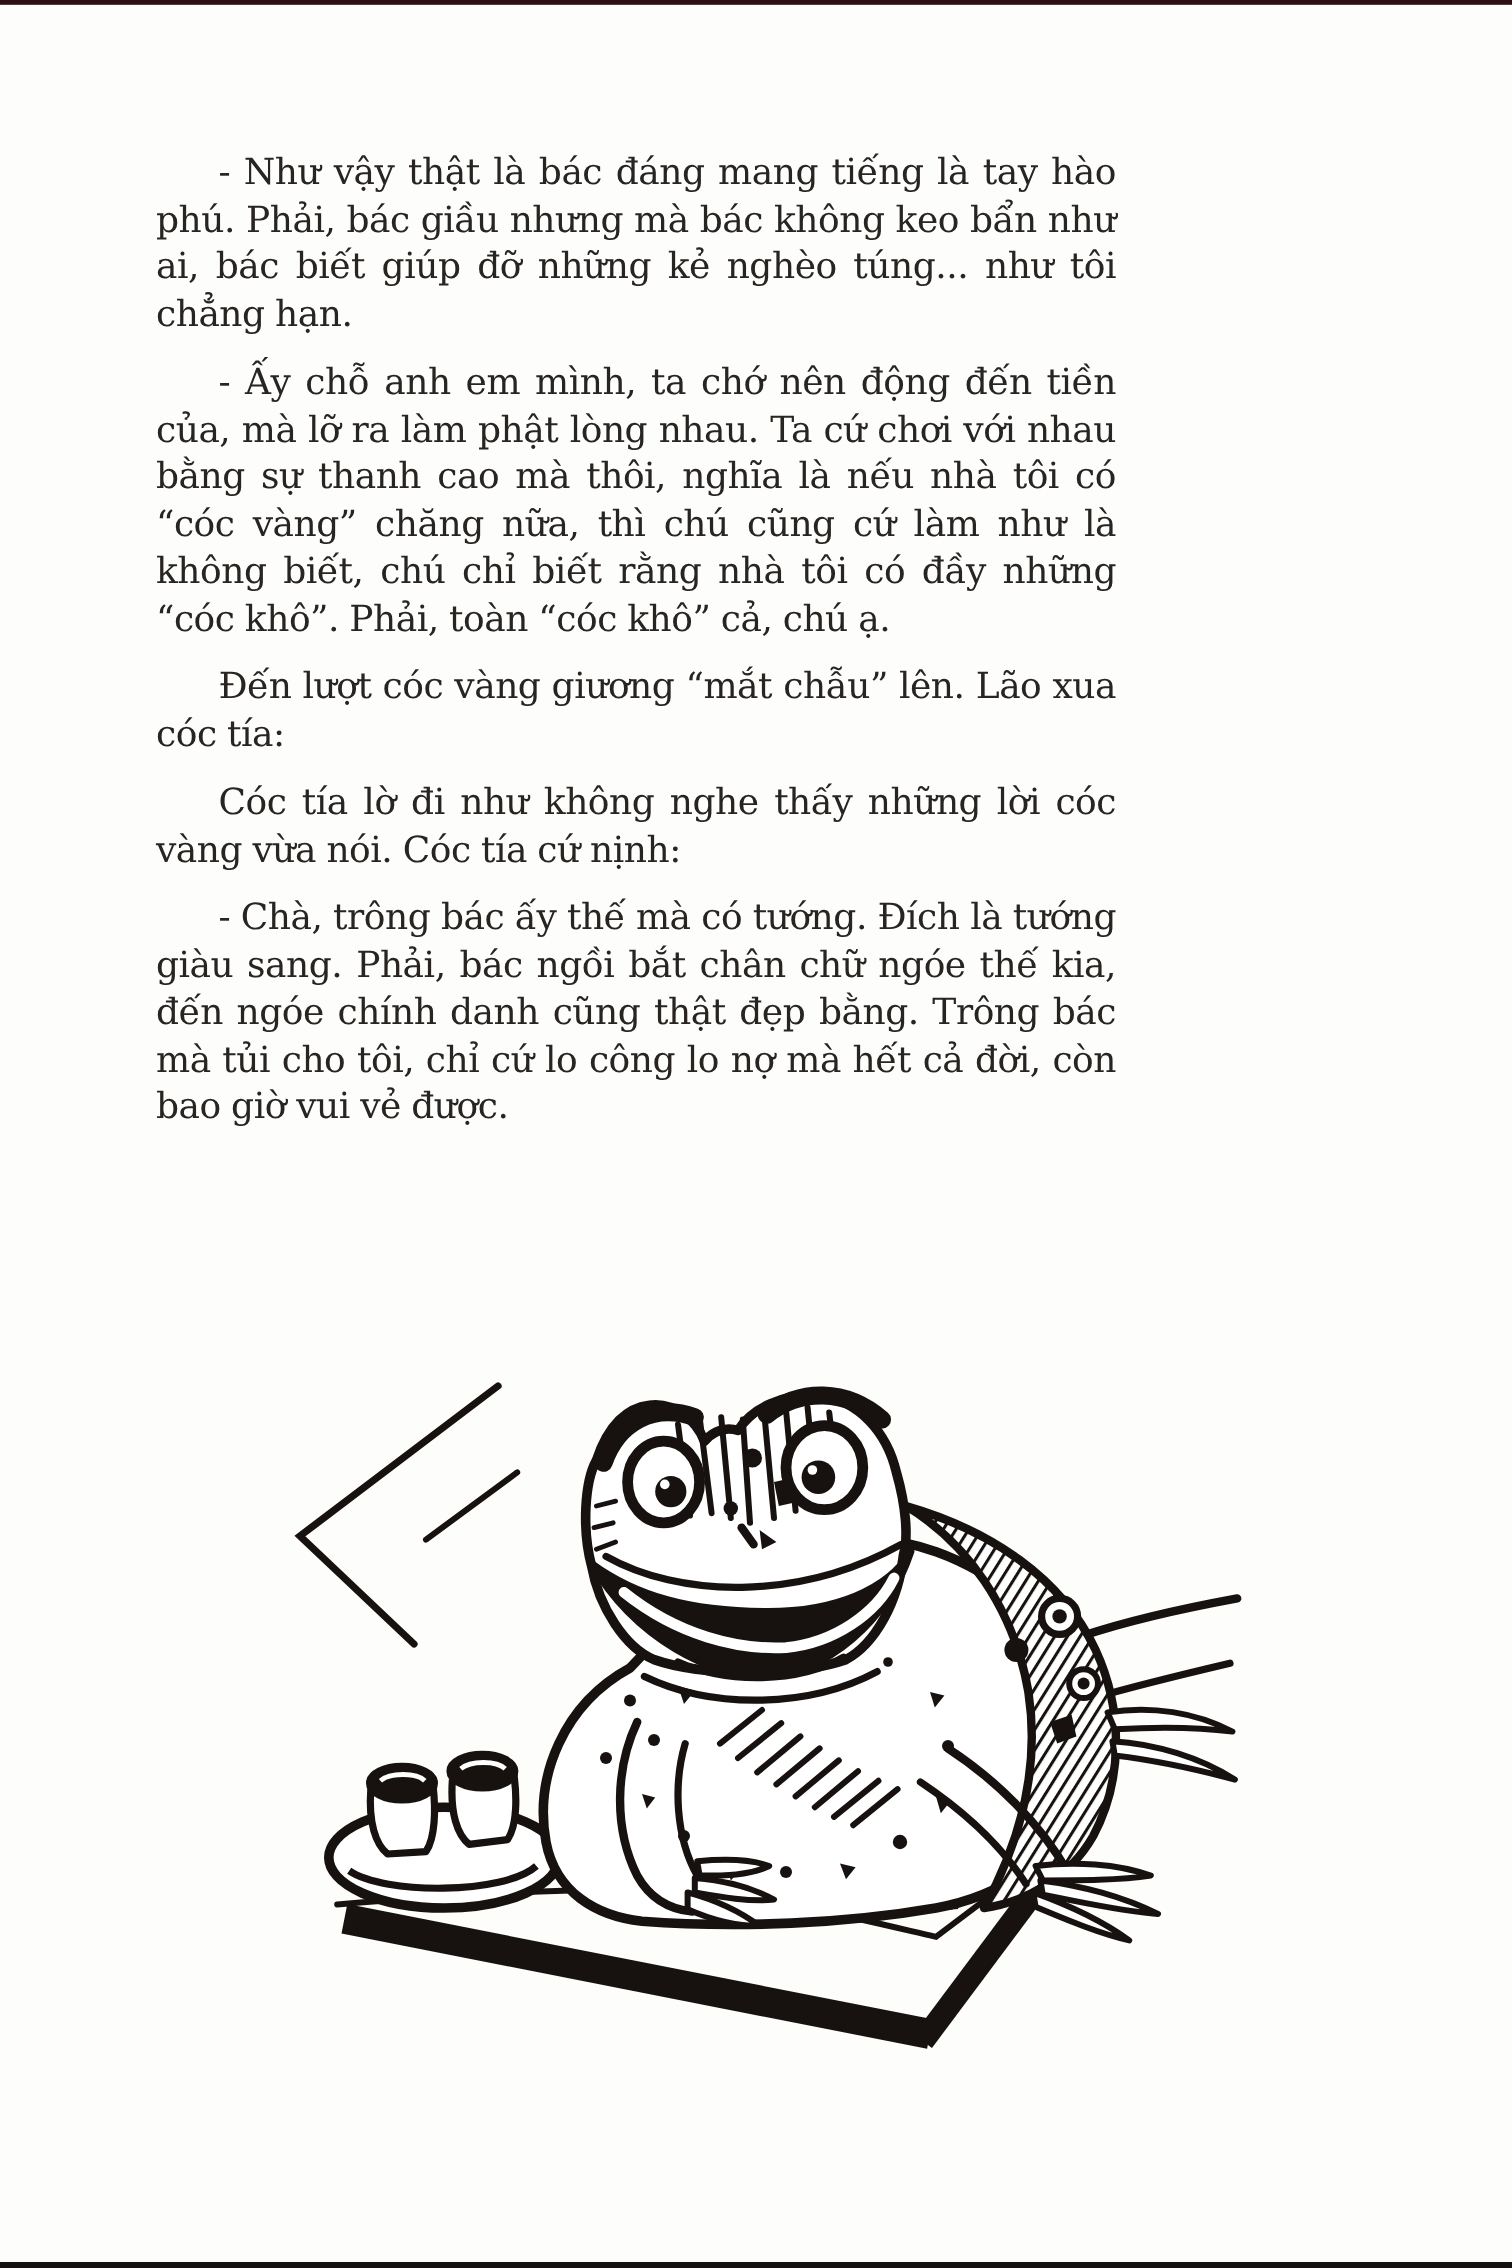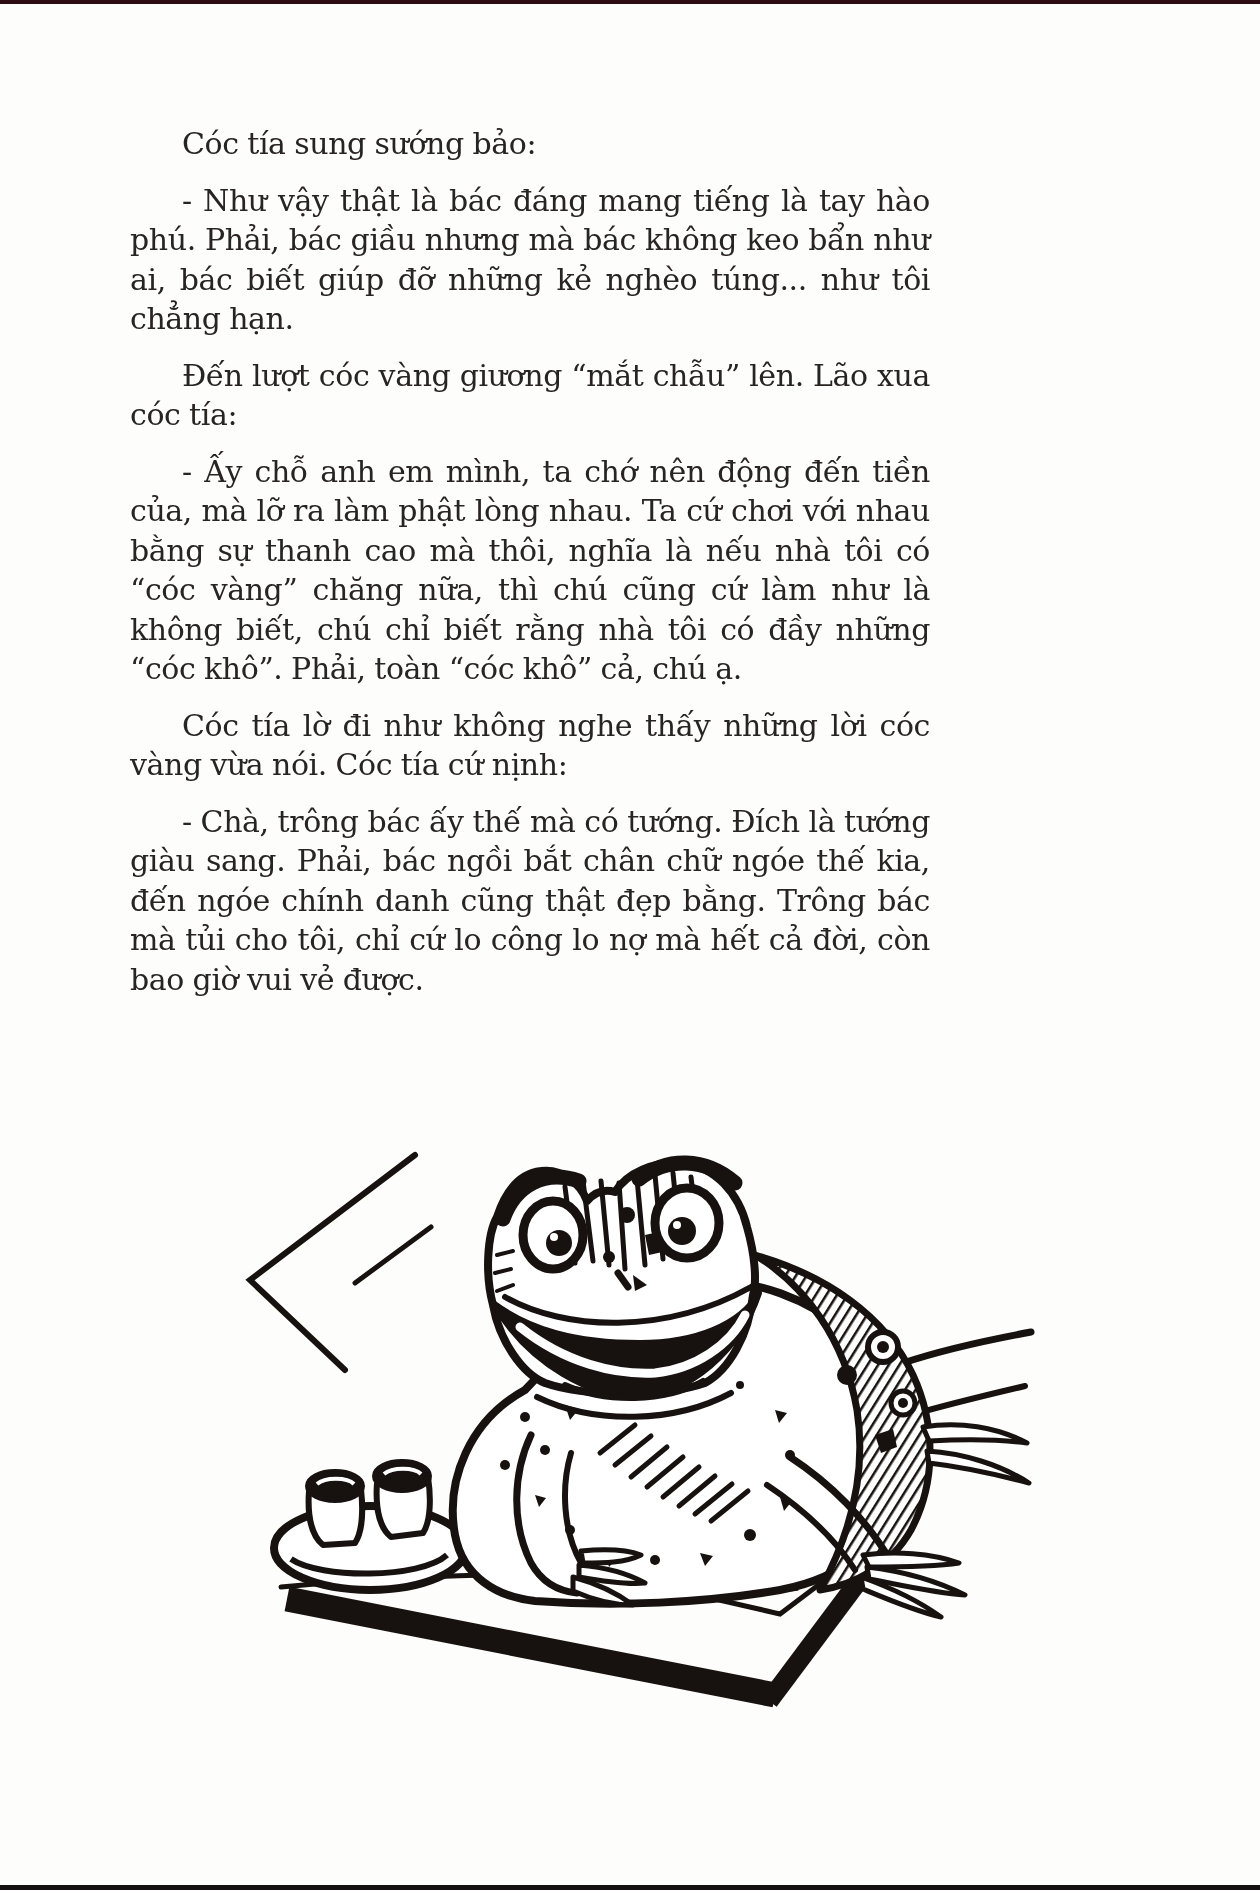--- a/index.html
+++ b/index.html
@@ -17,24 +17,23 @@
   }
   .text-block p{margin:0 0 17px 0;text-indent:52px;}
   .illustration{position:absolute;left:235px;top:1135px;}
 </style>
 </head>
 <body>
 
 <div class="page-top-border"></div>
 
 <div class="text-block">
-  <p>Cóc tía sung sướng bảo:</p>
   <p>- Như vậy thật là bác đáng mang tiếng là tay hào phú. Phải, bác giầu nhưng mà bác không keo bẩn như ai, bác biết giúp đỡ những kẻ nghèo túng... như tôi chẳng hạn.</p>
+  <p>- Ấy chỗ anh em mình, ta chớ nên động đến tiền của, mà lỡ ra làm phật lòng nhau. Ta cứ chơi với nhau bằng sự thanh cao mà thôi, nghĩa là nếu nhà tôi có “cóc vàng” chăng nữa, thì chú cũng cứ làm như là không biết, chú chỉ biết rằng nhà tôi có đầy những “cóc khô”. Phải, toàn “cóc khô” cả, chú ạ.</p>
   <p>Đến lượt cóc vàng giương “mắt chẫu” lên. Lão xua cóc tía:</p>
-  <p>- Ấy chỗ anh em mình, ta chớ nên động đến tiền của, mà lỡ ra làm phật lòng nhau. Ta cứ chơi với nhau bằng sự thanh cao mà thôi, nghĩa là nếu nhà tôi có “cóc vàng” chăng nữa, thì chú cũng cứ làm như là không biết, chú chỉ biết rằng nhà tôi có đầy những “cóc khô”. Phải, toàn “cóc khô” cả, chú ạ.</p>
   <p>Cóc tía lờ đi như không nghe thấy những lời cóc vàng vừa nói. Cóc tía cứ nịnh:</p>
   <p>- Chà, trông bác ấy thế mà có tướng. Đích là tướng giàu sang. Phải, bác ngồi bắt chân chữ ngóe thế kia, đến ngóe chính danh cũng thật đẹp bằng. Trông bác mà tủi cho tôi, chỉ cứ lo công lo nợ mà hết cả đời, còn bao giờ vui vẻ được.</p>
 </div>
 
 <svg class="illustration" width="810" height="660" viewBox="0 0 810 660">
   <defs>
     <pattern id="hatch" width="9" height="9" patternUnits="userSpaceOnUse" patternTransform="rotate(32)">
       <rect width="9" height="9" fill="#ffffff"></rect>
       <line x1="1" y1="0" x2="1" y2="9" stroke="#17120f" stroke-width="3.1"></line>
     </pattern>

